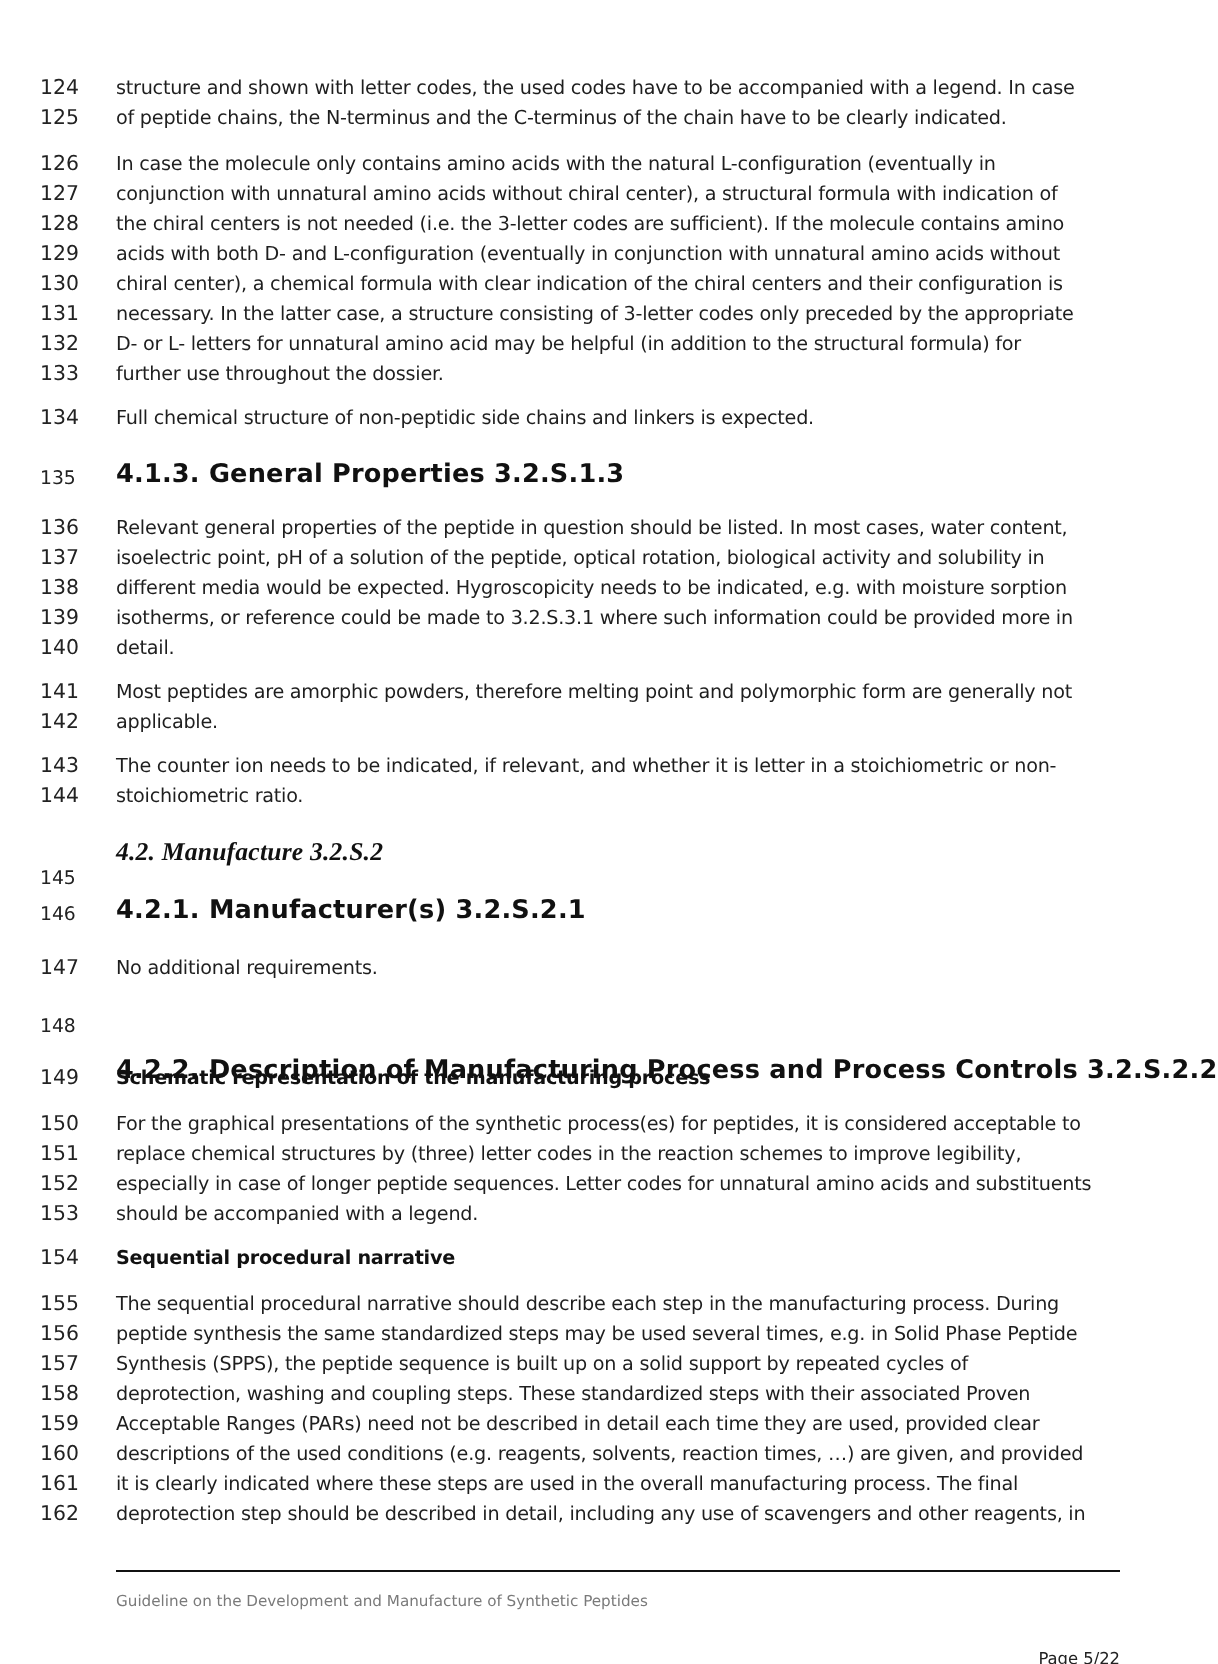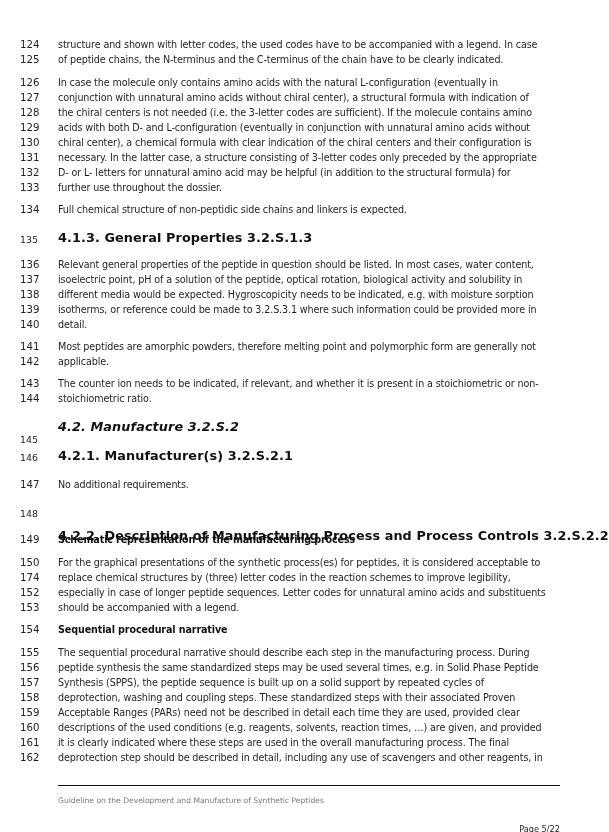--- a/index.html
+++ b/index.html
@@ -94,29 +94,29 @@
       <div class="ln body" style="top: 341px;">
         <span class="num">141</span>
         <span class="txt">Most peptides are amorphic powders, therefore melting point and polymorphic form are generally not</span>
       </div>
       <div class="ln body" style="top: 356px;">
         <span class="num">142</span>
         <span class="txt">applicable.</span>
       </div>
       <div class="ln body" style="top: 378px;">
         <span class="num">143</span>
-        <span class="txt">The counter ion needs to be indicated, if relevant, and whether it is present in a stoichiometric or non-</span>
+        <span class="txt">The counter ion needs to be indicated, if relevant, and whether it is letter in a stoichiometric or non-</span>
       </div>
       <div class="ln body" style="top: 393px;">
         <span class="num">144</span>
         <span class="txt">stoichiometric ratio.</span>
       </div>
       <div class="ln h2" style="top: 421px;">
         <span class="num" style="top: 2px;">145</span>
-        <span class="txt" style="top: -2px;">4.2.  Manufacture 3.2.S.2</span>
+        <span class="txt" style="top: -2px; font-family: Liberation Serif, serif;">4.2.  Manufacture 3.2.S.2</span>
       </div>
       <div class="ln h3" style="top: 450px;">
         <span class="num" style="top: 2px;">146</span>
         <span class="txt" style="top: -2px;">4.2.1.  Manufacturer(s) 3.2.S.2.1</span>
       </div>
       <div class="ln body" style="top: 479px;">
         <span class="num">147</span>
         <span class="txt">No additional requirements.</span>
       </div>
       <div class="ln h3" style="top: 506px;">
@@ -125,21 +125,21 @@
       </div>
       <div class="ln sub" style="top: 534px;">
         <span class="num">149</span>
         <span class="txt">Schematic representation of the manufacturing process</span>
       </div>
       <div class="ln body" style="top: 557px;">
         <span class="num">150</span>
         <span class="txt">For the graphical presentations of the synthetic process(es) for peptides, it is considered acceptable to</span>
       </div>
       <div class="ln body" style="top: 572px;">
-        <span class="num">174</span>
+        <span class="num">151</span>
         <span class="txt">replace chemical structures by (three) letter codes in the reaction schemes to improve legibility,</span>
       </div>
       <div class="ln body" style="top: 587px;">
         <span class="num">152</span>
         <span class="txt">especially in case of longer peptide sequences. Letter codes for unnatural amino acids and substituents</span>
       </div>
       <div class="ln body" style="top: 602px;">
         <span class="num">153</span>
         <span class="txt">should be accompanied with a legend.</span>
       </div>

